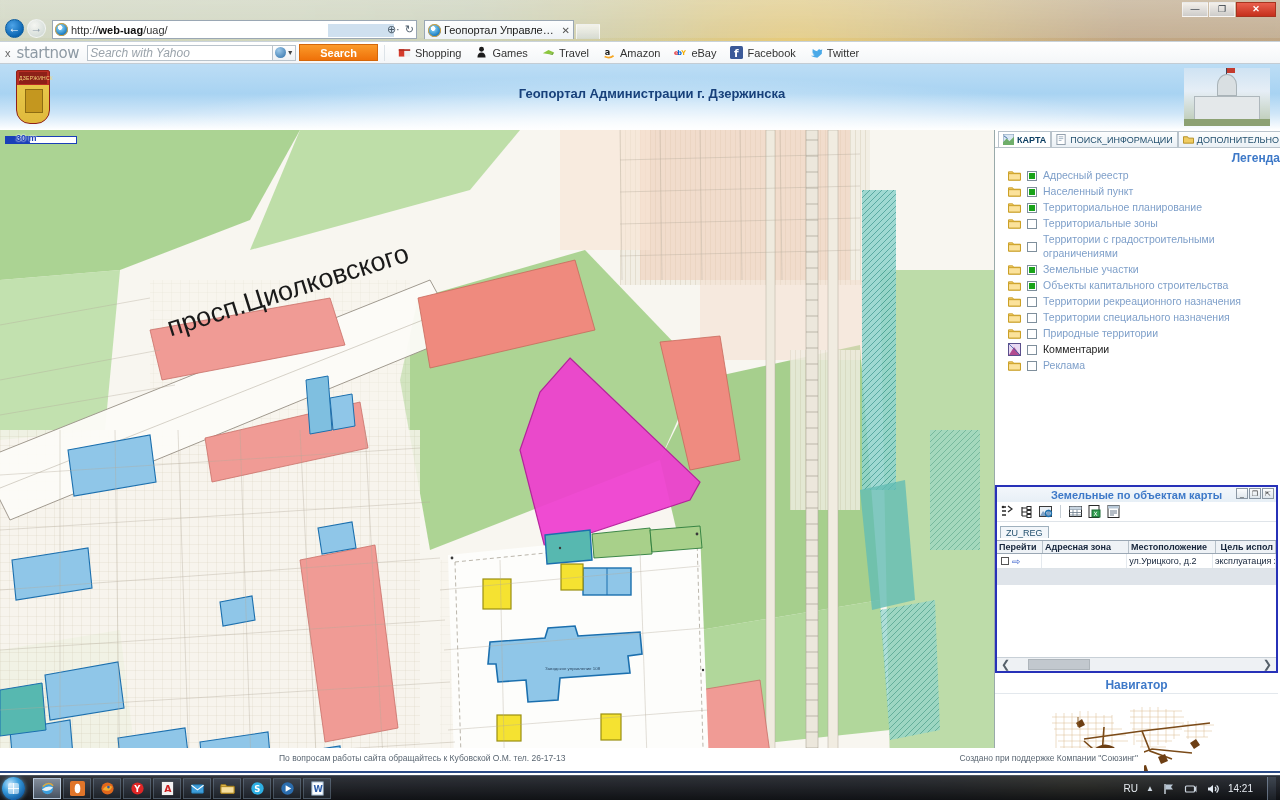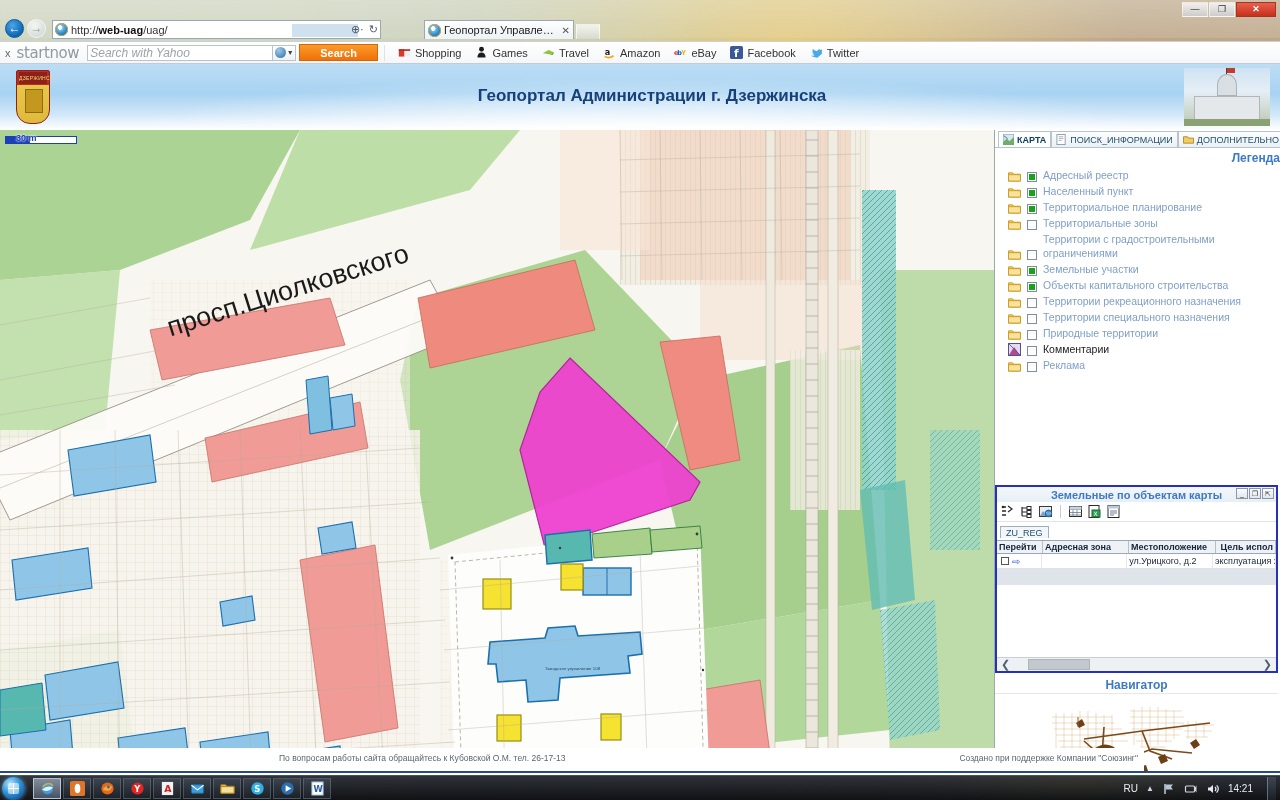--- a/index.html
+++ b/index.html
@@ -63,21 +63,21 @@
   }
   .navbtn-fwd {
     left:27px;
     background:radial-gradient(circle at 38% 32%, rgba(255,255,255,0.75), rgba(190,205,220,0.45));
     border:1px solid rgba(255,255,255,0.55);
   }
   .navarrow { color:#fff; font-size:12px; line-height:17px; text-align:center; font-weight:bold; }
   .navarrow.dim { color:#8a9aa8; }
 
   .urlbar {
-    position:absolute; left:52px; top:0; width:329px; height:19px;
+    position:absolute; left:52px; top:0; width:365px; height:19px;
     background:#fff; border:1px solid #9aa7b4;
     display:flex; align-items:center; padding:0 2px;
     font-size:11px; color:#333;
   }
   .ie-favicon {
     width:13px; height:13px; margin-right:3px; flex:0 0 auto;
     border-radius:50%;
     background:radial-gradient(circle at 40% 35%, #fff 0 18%, #6fc0ec 22%, #1d7fc4 62%, #0d5a93 100%);
     box-shadow:inset 0 0 0 1px #d9a23a;
   }
@@ -159,21 +159,21 @@
 
   
   .banner {
     position:absolute; left:0; top:0; width:1280px; height:66px;
     background:
       radial-gradient(ellipse at 50% 120%, #ffffff 0%, rgba(255,255,255,0) 60%),
       linear-gradient(to bottom,#bcddf5 0%, #a8d3f2 45%, #cfe6f8 75%, #ffffff 100%);
   }
   .banner-title {
     position:absolute; left:0; top:22px; width:1280px; text-align:center;
-    font-size:17px; font-weight:bold; color:#17407a;
+    font-size:13px; font-weight:bold; color:#17407a;
     font-family:"Liberation Sans", sans-serif;
     padding-left:24px;
   }
   .coat {
     position:absolute; left:16px; top:6px; width:34px; height:54px;
     background:linear-gradient(to bottom,#b92d24 0%,#b92d24 26%,#e8c84a 26%,#e0b93c 100%);
     border:1px solid #8f2119; border-radius:2px 2px 14px 14px;
   }
   .coat-top {
     position:absolute; left:2px; top:1px; right:2px; height:12px;
@@ -240,21 +240,21 @@
   .rtab.active { background:#fff; font-weight:bold; color:#0d3f63; }
   .rtab-ic { width:11px; height:11px; display:block; }
   .tabs-underline { height:1px; background:#b9c3cb; }
 
   .panel-title {
     text-align:right; font-size:12px; font-weight:bold; color:#3e79c8;
     padding:3px 0 2px; font-family:"Liberation Sans", sans-serif;
   }
   .legend { padding:0 0 4px 4px; }
   .leg-item {
-    display:flex; align-items:flex-end; gap:6px;
+    display:flex; align-items:center; gap:6px;
     font-size:10.5px; color:#6f96c4; line-height:14px; padding:1px 9px;
   }
   .leg-label { color:#7e9fc9; }
   .leg-label.dark { color:#222; }
   .folder { width:13px; height:11px; flex:0 0 auto; display:block; margin-top:1px; }
   .cbox {
     width:10px; height:10px; flex:0 0 auto; margin-top:2px;
     border:1px solid #7f8f9c; background:#fff;
     display:flex; align-items:center; justify-content:center;
   }

